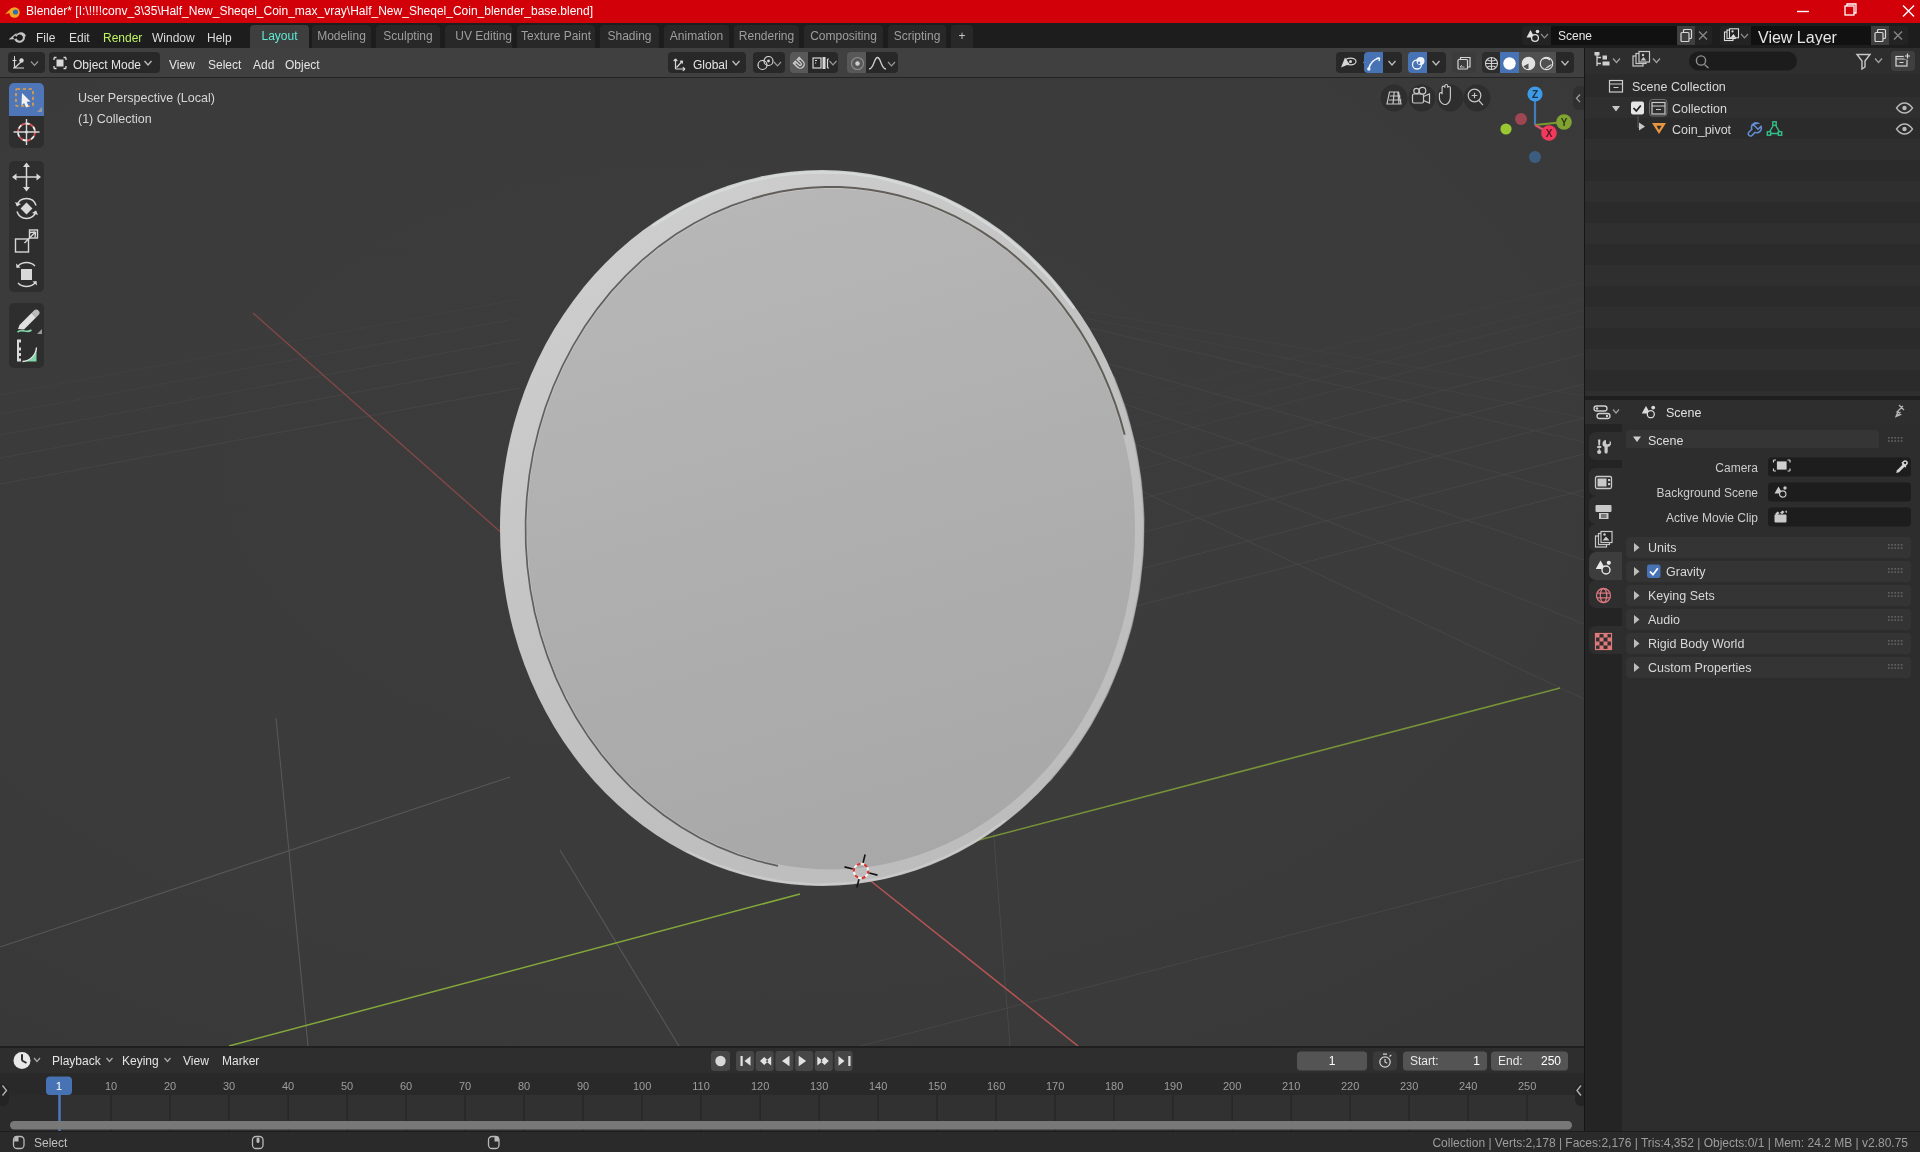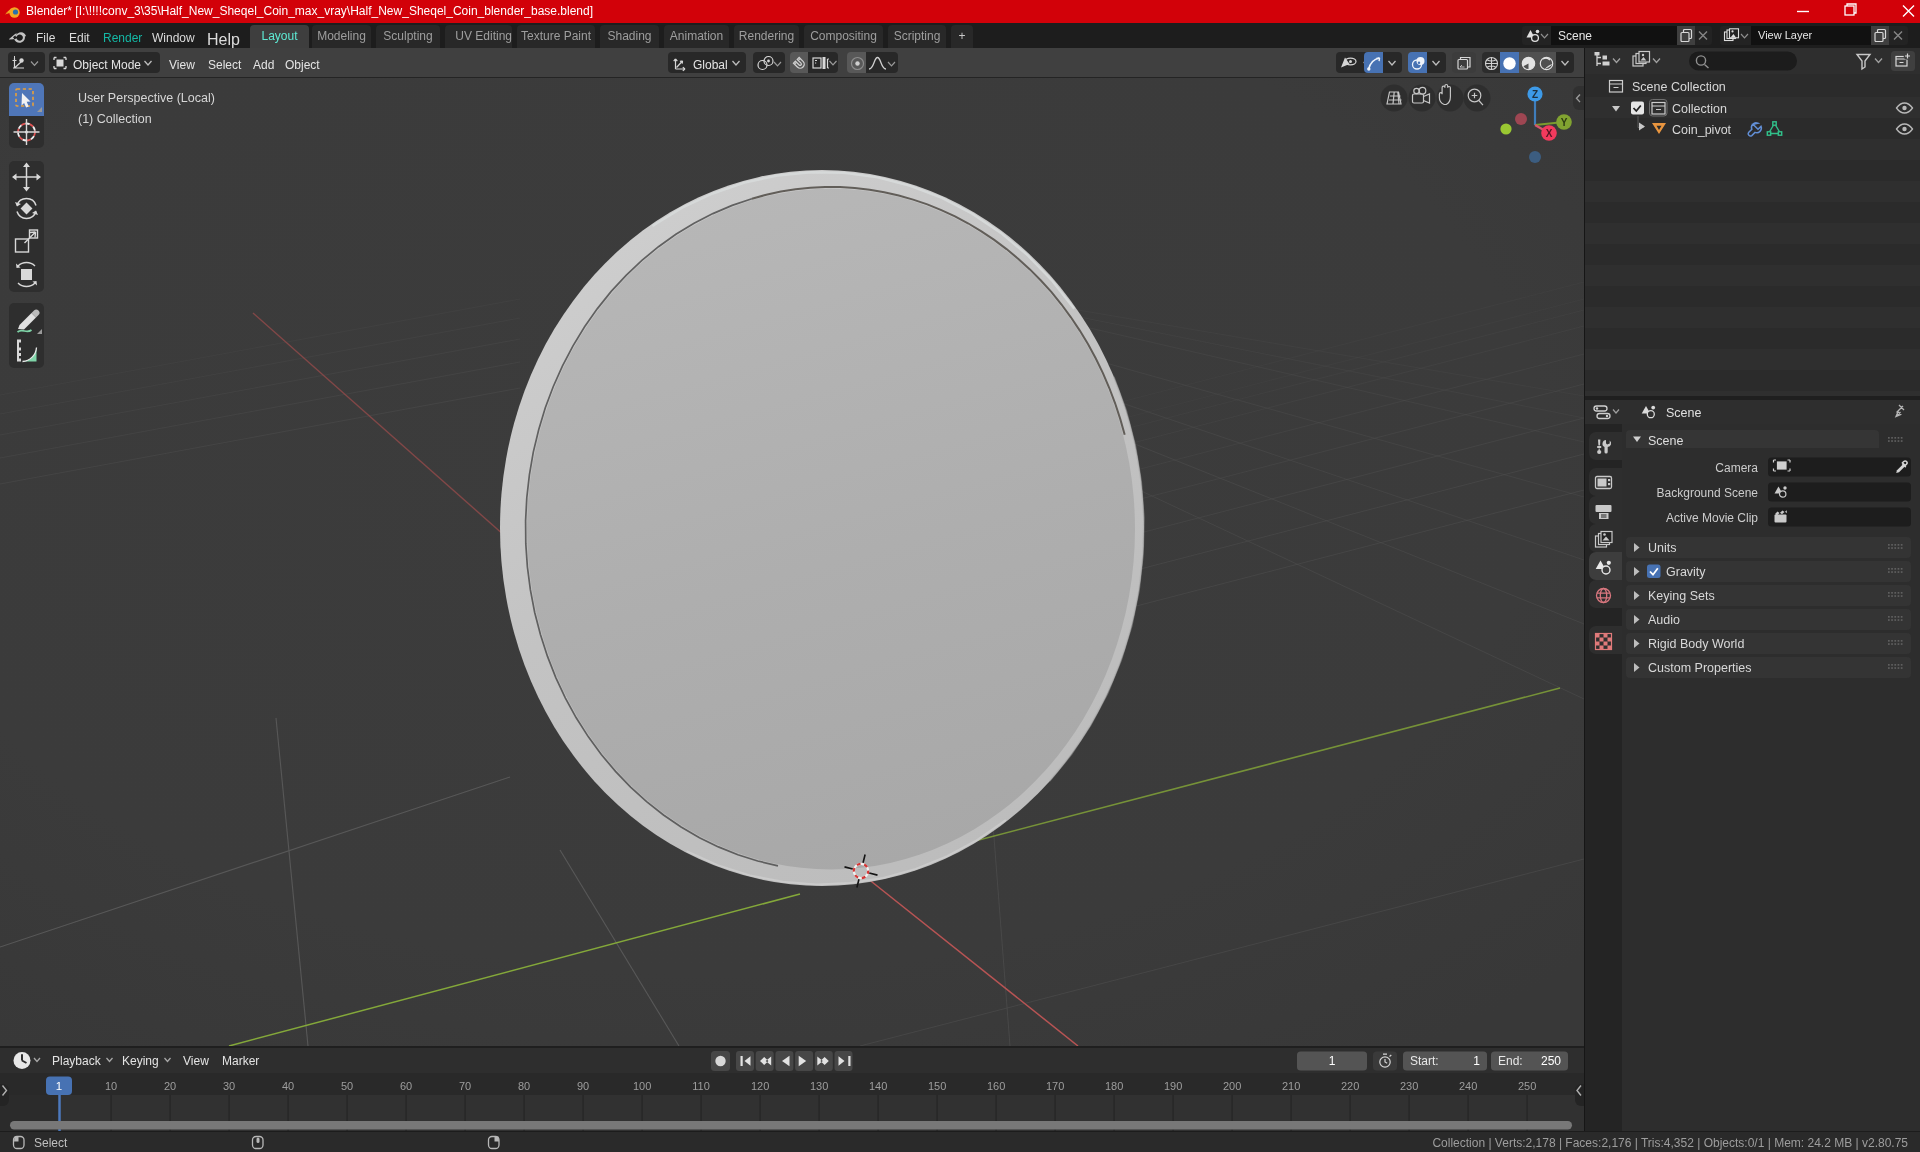--- a/index.html
+++ b/index.html
@@ -39,23 +39,23 @@
 <div class="abs" id="menubar" style="left:0;top:23px;width:1920px;height:25px;background:#1d1d1d;">
   <svg class="abs" style="left:9px;top:4px;" width="18" height="17" viewBox="0 0 64 52">
     <g fill="#c3c3c3">
       <path d="M22.6 20.1 L1.4 37.2 c-2 1.6-2 3.2 .6 3 l14-1.2 c2-.2 2.6-1.4 1.4-2.8 l-3.4-4 16.8-13.4 Z"></path>
       <path d="M60.7 28.8 c-1.6-8.6-9.3-14.6-18.4-14.3 -3.8.1-7.3 1.4-10.1 3.5 L18.9 28.5 c3.2-.9 6.3.2 8 2.6 1.2-4.9 5.6-8.6 10.9-8.7 6.3-.1 11.5 4.8 11.6 10.9 .1 6.1-5 11.2-11.3 11.3 -5.4.1-10-3.5-11.3-8.4 -1.9 2.3-5.2 3.2-8.4 2.1 2.4 8 10 13.8 18.9 13.7 10.9-.2 19.6-9 19.4-19.7 0-1.2-.1-2.4-.3-3.5 Z"></path>
       <circle cx="38.5" cy="33" r="6.5" fill="#1d1d1d"></circle>
     </g>
   </svg>
   <div class="txt" style="left:36px;top:8px;font-size:12px;color:#dcdcdc;">File</div>
   <div class="txt" style="left:69px;top:8px;font-size:12px;color:#dcdcdc;">Edit</div>
-  <div class="txt" style="left:103px;top:8px;font-size:12px;color:#14b8a6;">Render</div>
+  <div class="txt" style="left:103px;top:8px;font-size:12px;color:#bef264;">Render</div>
   <div class="txt" style="left:152px;top:8px;font-size:12px;color:#dcdcdc;">Window</div>
-  <div class="txt" style="left:207px;top:8px;font-size:16px;color:#dcdcdc;">Help</div>
+  <div class="txt" style="left:207px;top:8px;font-size:12px;color:#dcdcdc;">Help</div>
 
   <div id="tabs" style="position:absolute;left:250px;top:2px;height:23px;font-size:12px;color:#9e9e9e;">
     <div class="tab" style="left:0px;width:59px;background:#3e3e3e;color:#5eead4;">Layout</div>
     <div class="tab" style="left:62px;width:59px;">Modeling</div>
     <div class="tab" style="left:126px;width:64px;">Sculpting</div>
     <div class="tab" style="left:195px;width:67px;text-align:right;">UV Editing</div>
     <div class="tab" style="left:267px;width:78px;">Texture Paint</div>
     <div class="tab" style="left:350px;width:59px;">Shading</div>
     <div class="tab" style="left:414px;width:65px;">Animation</div>
     <div class="tab" style="left:484px;width:65px;">Rendering</div>
@@ -86,21 +86,21 @@
     <div class="abs" style="left:1720px;top:3px;width:188px;height:19px;background:#232323;border-radius:3px;overflow:hidden;">
       <svg class="abs" style="left:3px;top:2px;" width="26" height="15" viewBox="0 0 26 15">
         <rect x="1.5" y="4" width="8.5" height="8.5" fill="none" stroke="#dddddd" stroke-width="1.1"></rect>
         <rect x="4" y="2" width="8.5" height="8.5" fill="#232323" stroke="#dddddd" stroke-width="1.1"></rect>
         <rect x="6.5" y="0.8" width="9" height="9" fill="#232323" stroke="#dddddd" stroke-width="1.1"></rect>
         <circle cx="9.5" cy="3.4" r="1.1" fill="#ddd"></circle>
         <path d="M7.5 9.5 l3-3.5 2.5 3.5 Z" fill="#ddd"></path>
         <path d="M18 6 l3.5 3.8 3.5-3.8" stroke="#8f8f8f" stroke-width="1.2" fill="none"></path>
       </svg>
       <div class="abs" style="left:31px;top:0;width:120px;height:19px;background:#111111;"></div>
-      <div class="txt" style="left:38px;top:3px;font-size:11px;color:#e6e6e6;">View Layer</div>
+      <div class="txt" style="left:38px;top:3px;font-size:16px;color:#e6e6e6;">View Layer</div>
       <div class="abs" style="left:151px;top:0;width:18px;height:19px;background:#3f3f3f;"></div>
       <svg class="abs" style="left:153px;top:2px;" width="15" height="15" viewBox="0 0 15 15">
         <rect x="4.5" y="1.5" width="8" height="9" fill="none" stroke="#d8d8d8" stroke-width="1.2" rx="1"></rect>
         <rect x="2" y="4.5" width="8" height="9" fill="#3f3f3f" stroke="#d8d8d8" stroke-width="1.2" rx="1"></rect>
       </svg>
       <svg class="abs" style="left:171px;top:3px;" width="14" height="13" viewBox="0 0 14 13">
         <path d="M3 2.5 L11 10.5 M11 2.5 L3 10.5" stroke="#868686" stroke-width="1.4"></path>
       </svg>
     </div>
   </div>

